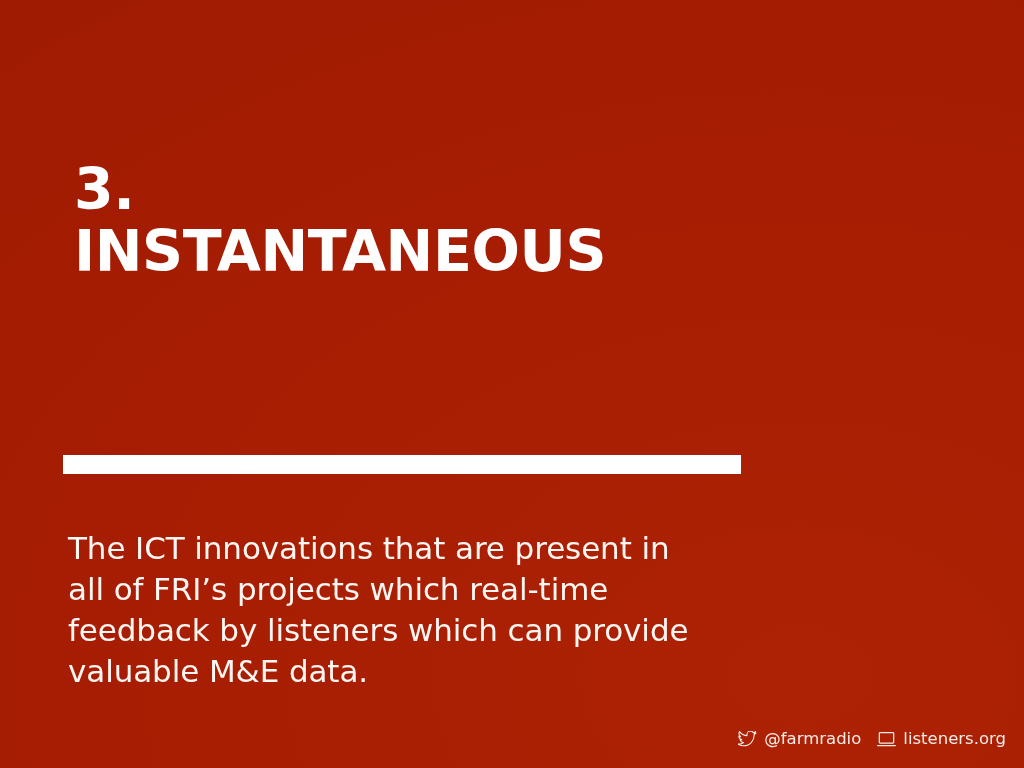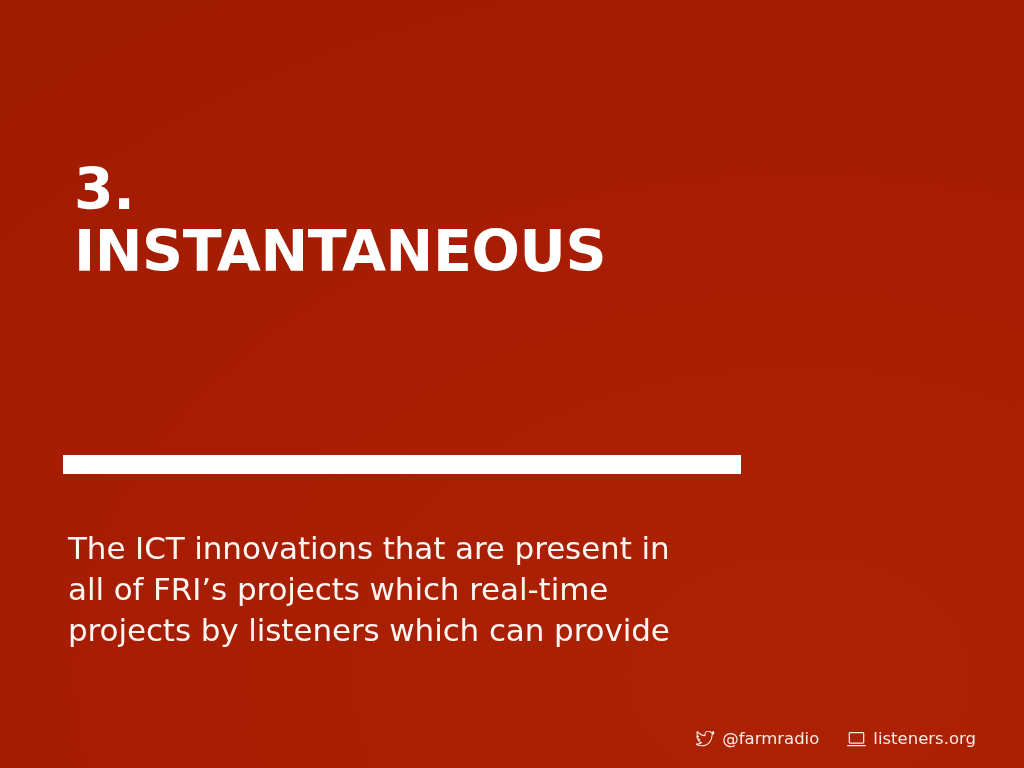--- a/index.html
+++ b/index.html
@@ -60,25 +60,25 @@
     font-weight: normal;
     font-size: 31px;
     line-height: 41px;
     letter-spacing: -0.1px;
     white-space: nowrap;
   }
 
   
   .footer {
     position: absolute;
-    right: 48px;
+    right: 18px;
     bottom: 20px;
     display: flex;
     align-items: center;
-    gap: 28px;
+    gap: 16px;
   }
   .footer-item {
     display: flex;
     align-items: center;
     gap: 7px;
   }
   .footer-label {
     color: #f7ece8;
     font-family: "DejaVu Sans", sans-serif;
     font-size: 16.5px;
@@ -103,21 +103,22 @@
   <div class="title-block">
     <div class="title-line">3.</div>
     <div class="title-line">INSTANTANEOUS</div>
   </div>
 
   <div class="rule"></div>
 
   <div class="body-block">
     <div class="body-line">The ICT innovations that are present in</div>
     <div class="body-line">all of FRI’s projects which real-time</div>
-    <div class="body-line">projects by listeners which can provide</div>
+    <div class="body-line">feedback by listeners which can provide</div>
+    <div class="body-line">valuable M&amp;E data.</div>
   </div>
 
   <div class="footer">
 
     <div class="footer-item">
       <span class="footer-icon">
         <svg width="19" height="17" viewBox="0 0 20 18" fill="none" stroke="#f7ece8" stroke-width="1.15" stroke-linejoin="round" stroke-linecap="round">
           <path d="M19 2.2c-.7.33-1.45.55-2.23.65.8-.5 1.41-1.28 1.7-2.2-.75.46-1.58.79-2.46.97A3.78 3.78 0 0 0 13.25 0c-2.13 0-3.86 1.78-3.86 3.98 0 .31.03.62.1.91C6.28 4.72 3.4 3.09 1.47.6a4.1 4.1 0 0 0-.52 2c0 1.38.68 2.6 1.72 3.32a3.74 3.74 0 0 1-1.75-.5v.05c0 1.93 1.33 3.54 3.1 3.9a3.7 3.7 0 0 1-1.74.07 3.84 3.84 0 0 0 3.6 2.76A7.6 7.6 0 0 1 0 13.85 10.7 10.7 0 0 0 5.97 15.7c7.17 0 11.09-6.12 11.09-11.43l-.01-.52A8.02 8.02 0 0 0 19 2.2z"></path>
         </svg>
       </span>

